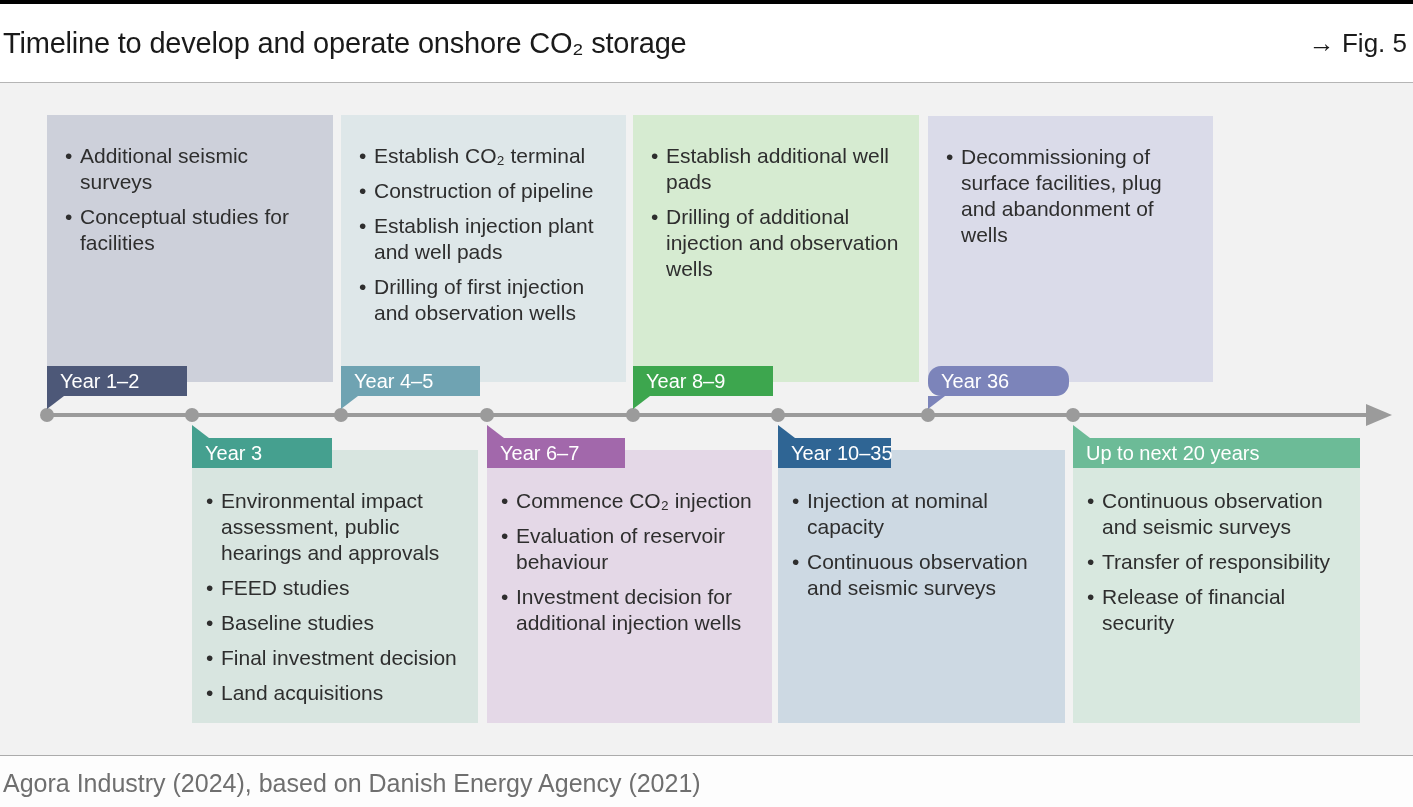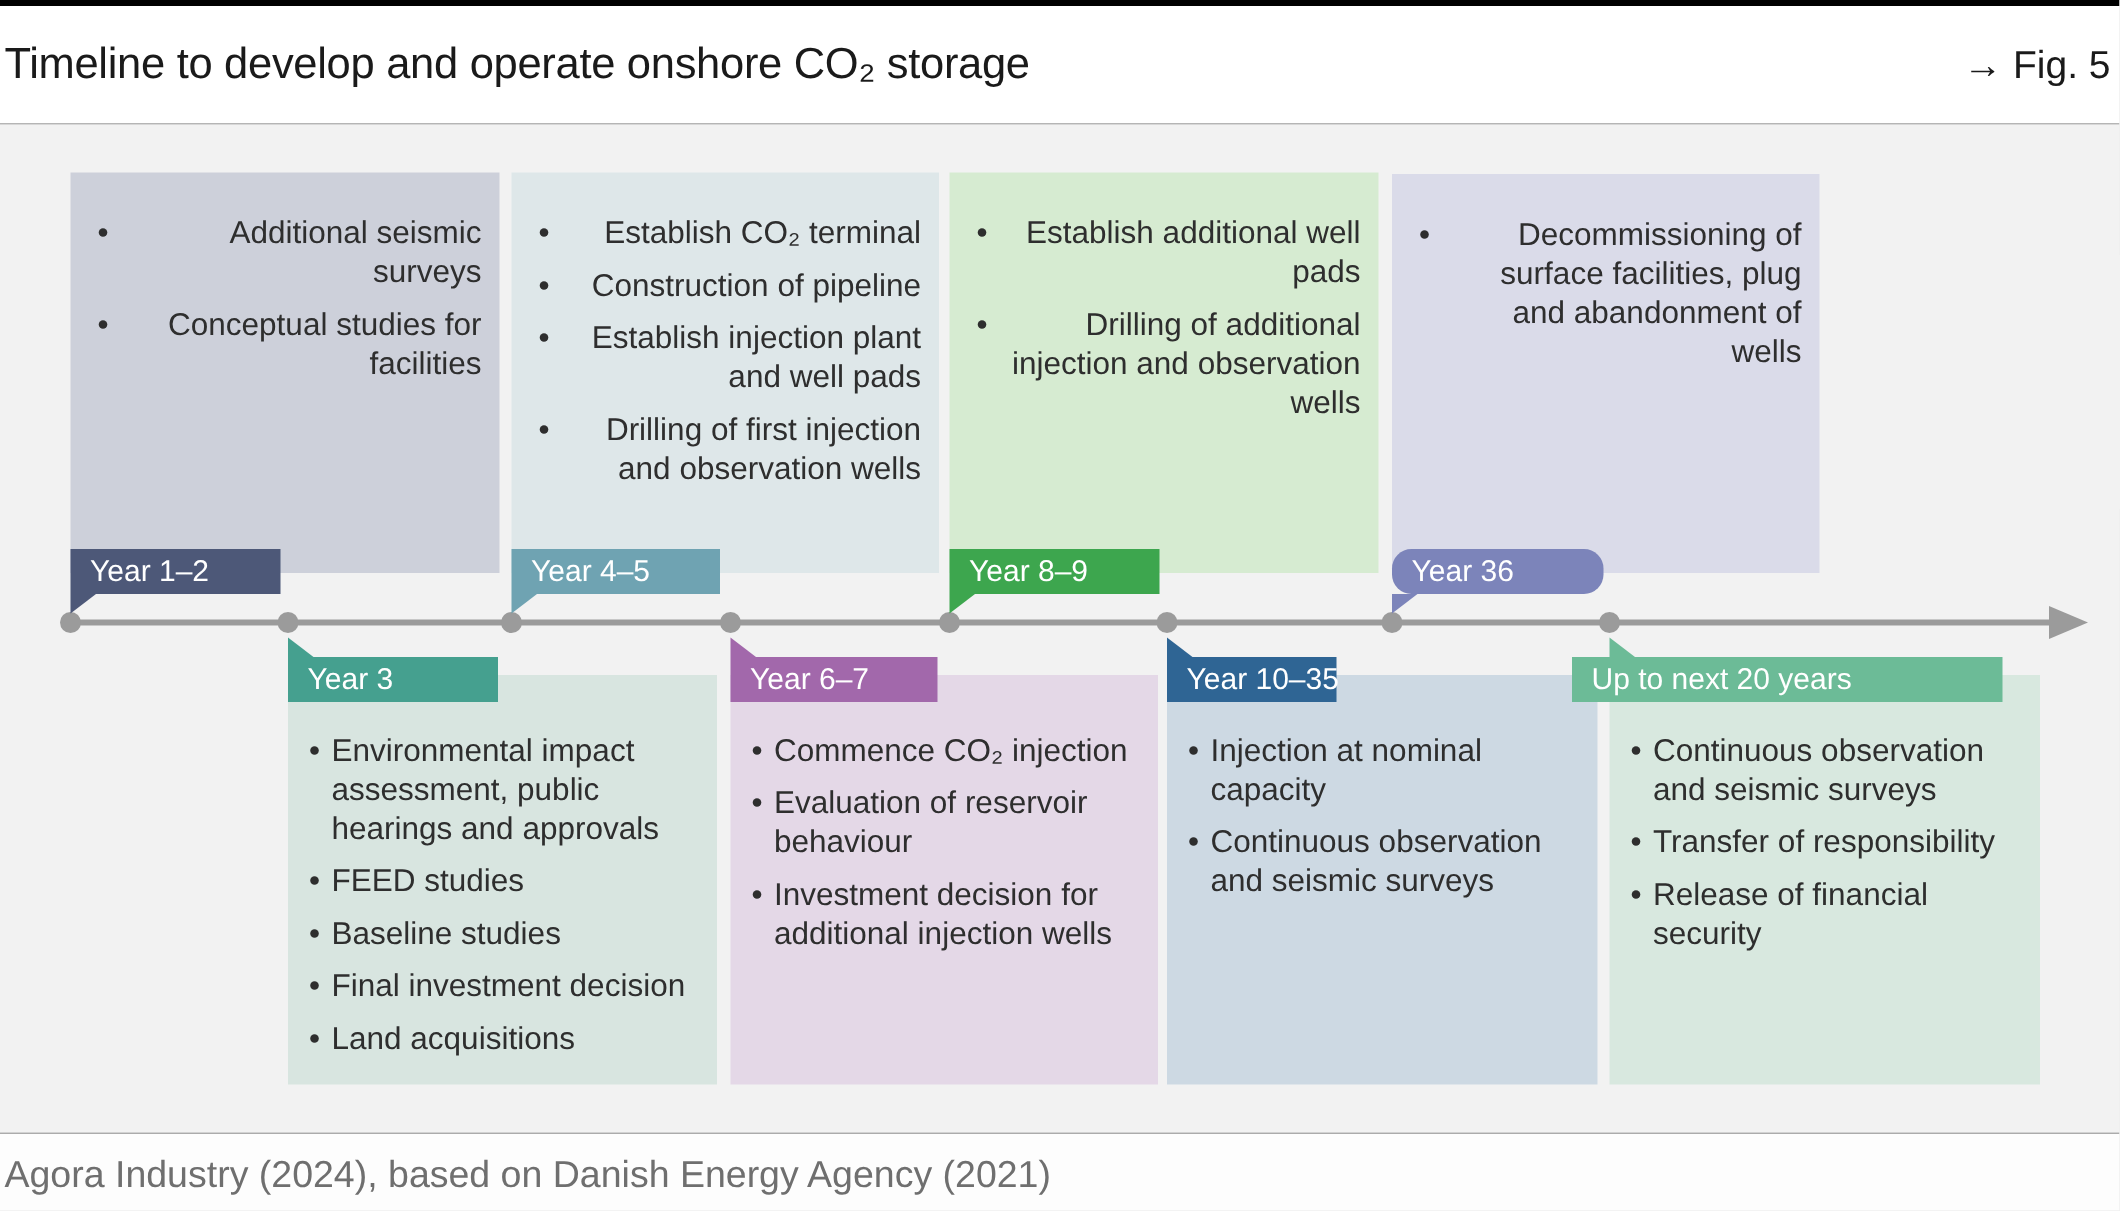--- a/index.html
+++ b/index.html
@@ -85,21 +85,21 @@
     box-sizing: border-box;
     z-index: 1;
   }
   .box ul {
     margin: 0; padding: 0;
     list-style: none;
     color: #2e2e2e;
     font-size: 21px;
     line-height: 26px;
   }
-  .box.above ul { padding: 28px 12px 0 18px; text-align: right; }
+  .box.above ul { padding: 28px 12px 0 18px; }
   .box.below ul { padding: 38px 12px 0 14px; }
   .box li {
     position: relative;
     padding-left: 15px;
     margin-bottom: 9px;
   }
   .box li::before {
     content: "\2022";
     position: absolute; left: 0; top: 0;
   }
@@ -133,21 +133,21 @@
   .p6-box { left: 778px; top: 450px; width: 287px; height: 273px; }
   .p8-box { left: 1073px;top: 450px; width: 287px; height: 273px; }
 
   .p1-label { left: 47px;  top: 366px; width: 140px; }
   .p3-label { left: 341px; top: 366px; width: 139px; }
   .p5-label { left: 633px; top: 366px; width: 140px; }
   .p7-label { left: 928px; top: 366px; width: 141px; border-radius: 13px; }
   .p2-label { left: 192px; top: 438px; width: 140px; }
   .p4-label { left: 487px; top: 438px; width: 138px; }
   .p6-label { left: 778px; top: 438px; width: 113px; }
-  .p8-label { left: 1048px;top: 438px; width: 287px; }
+  .p8-label { left: 1073px;top: 438px; width: 287px; }
 
   .p1-tail { left: 47px;  top: 396px; }
   .p3-tail { left: 341px; top: 396px; }
   .p5-tail { left: 633px; top: 396px; }
   .p7-tail { left: 928px; top: 396px; }
   .p2-tail { left: 192px; top: 425px; }
   .p4-tail { left: 487px; top: 425px; }
   .p6-tail { left: 778px; top: 425px; }
   .p8-tail { left: 1073px;top: 425px; }
 </style>

